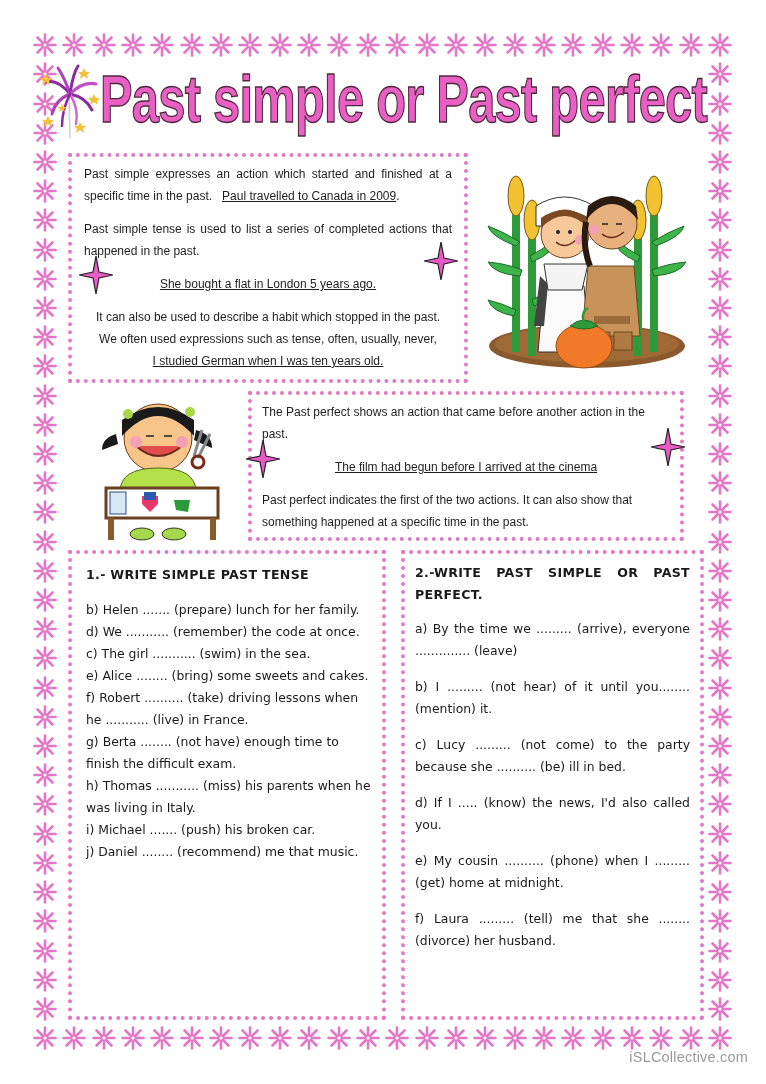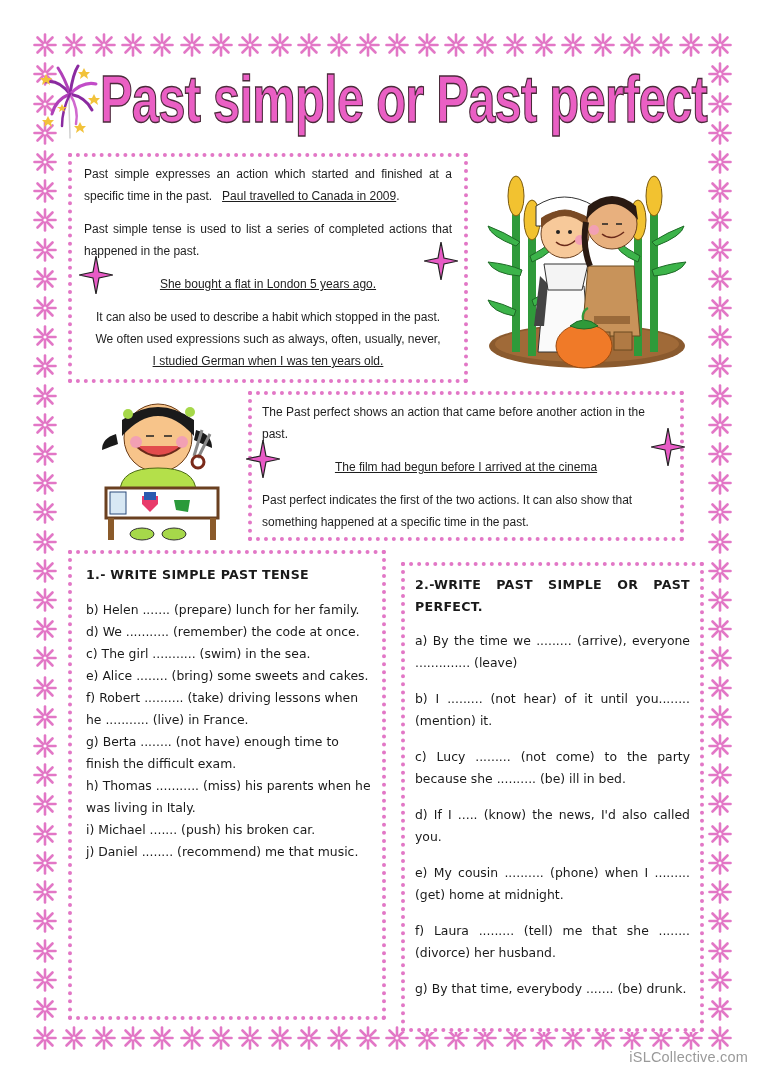--- a/index.html
+++ b/index.html
@@ -25,21 +25,21 @@
   .info .u { text-decoration:underline; }
   .gap { height:11px; }
 
   .sparkle { position:absolute; width:34px; height:38px; }
   .sparkle svg { width:100%; height:100%; display:block; }
 
   .pic { position:absolute; }
 
   .ex { font-family:"DejaVu Sans", sans-serif; font-size:12.4px; color:#1a1a1a; }
   .ex1 { left:68px; top:550px; width:318px; height:470px; padding:10px 10px 0 14px; }
-  .ex2 { left:401px; top:562px; width:303px; height:470px; padding:8px 10px 0 10px; }
+  .ex2 { left:401px; top:550px; width:303px; height:470px; padding:8px 10px 0 10px; }
   .ex h2 { margin:0; font-size:12.6px; font-weight:bold; line-height:22px; letter-spacing:0.3px; }
   .ex2 h2 { text-align:justify; text-align-last:left; word-spacing:6px; }
   .ex .item { margin:0; line-height:22px; }
   .ex1 .item { }
   .ex1 h2 + .item { margin-top:13px; }
   .ex2 .item { margin-top:14px; text-align:justify; text-align-last:left; }
   .ex2 h2 + .item { margin-top:12px; }
 
   .watermark { position:absolute; right:18px; top:1049px; font-family:"Liberation Sans", sans-serif; font-size:14.5px; color:#9a9a9a; letter-spacing:0.2px; }
 </style>
@@ -1331,21 +1331,21 @@
 </div>
 
 <div class="dotted-box info info1">
   <p class="just"><span>Past simple expresses an action which started and finished at a specific time in the past.</span>&nbsp;&nbsp; <span class="u">Paul travelled to Canada in 2009</span><span>.</span></p>
   <div class="gap"></div>
   <p class="just">Past simple tense is used to list a series of completed actions that happened in the past.</p>
   <div class="gap"></div>
   <p class="center"><span class="u">She bought a flat in London 5 years ago.</span></p>
   <div class="gap"></div>
   <p class="center">It can also be used to describe a habit which stopped in the past.</p>
-  <p class="center">We often used expressions such as always, often, usually, never,</p>
+  <p class="center">We often used expressions such as tense, often, usually, never,</p>
   <p class="center"><span class="u">I studied German when I was ten years old.</span></p>
 </div>
 <div class="sparkle" style="left:79px; top:256px;">
   <svg viewBox="0 0 34 38">
       <path d="M17 0 L20 16 L34 19 L20 22 L17 38 L14 22 L0 19 L14 16 Z" fill="#e85bc6" stroke="#222" stroke-width="1.2"></path>
     </svg>
 </div>
 <div class="sparkle" style="left:424px; top:242px;">
   <svg viewBox="0 0 34 38">
       <path d="M17 0 L20 16 L34 19 L20 22 L17 38 L14 22 L0 19 L14 16 Z" fill="#e85bc6" stroke="#222" stroke-width="1.2"></path>
@@ -1463,16 +1463,15 @@
 </div>
 
 <div class="dotted-box ex ex2">
   <h2>2.-WRITE PAST SIMPLE OR PAST PERFECT.</h2>
   <p class="item">a) By the time we ......... (arrive), everyone .............. (leave)</p>
   <p class="item">b) I ......... (not hear) of it until you........ (mention) it.</p>
   <p class="item">c) Lucy ......... (not come) to the party because she .......... (be) ill in bed.</p>
   <p class="item">d) If I ..... (know) the news, I'd also called you.</p>
   <p class="item">e) My cousin .......... (phone) when I ......... (get) home at midnight.</p>
   <p class="item">f) Laura ......... (tell) me that she ........ (divorce) her husband.</p>
-  <p class="item">g) By that time, everybody ....... (be) drunk.</p>
 </div>
 
 <div class="watermark">iSLCollective.com</div>
 
 </body></html>

